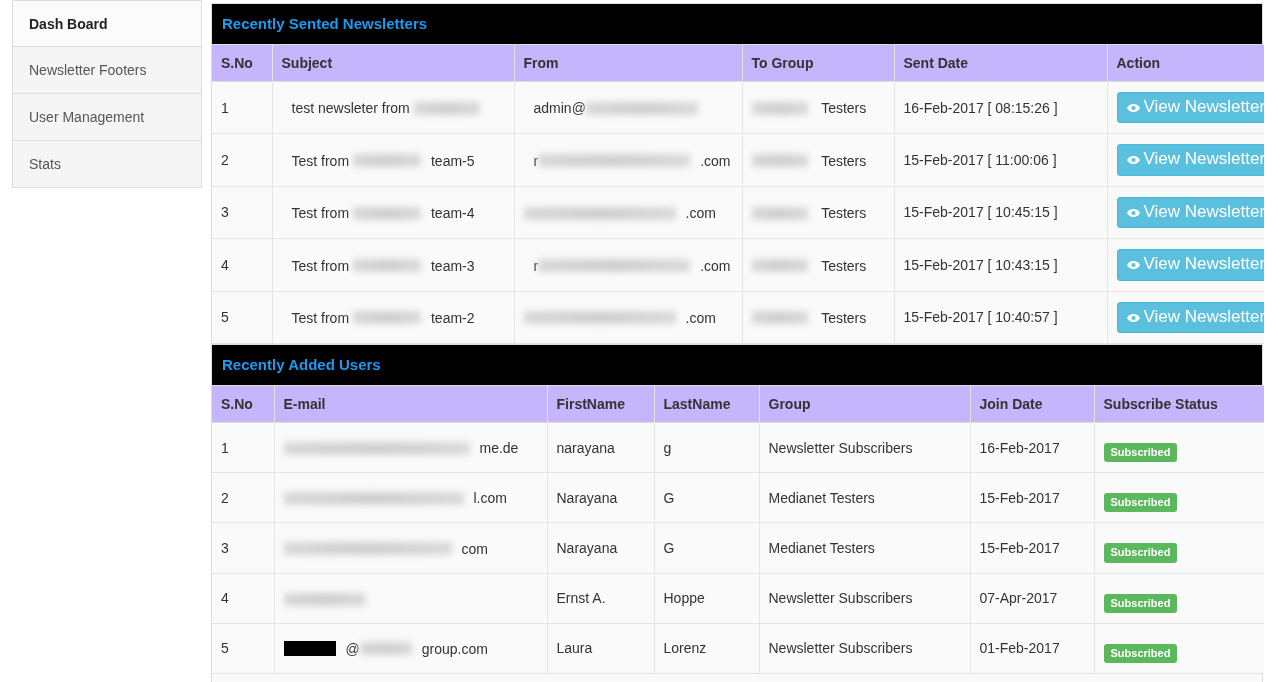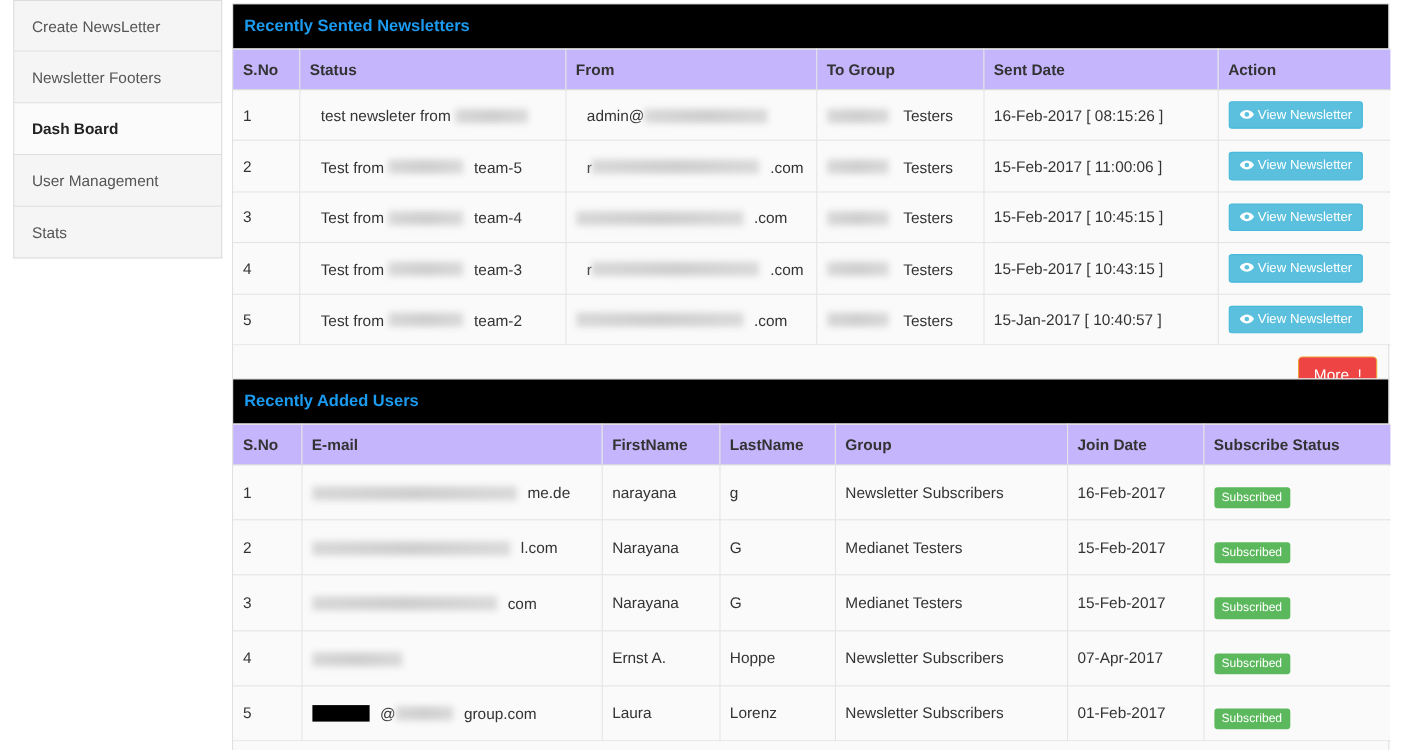--- a/index.html
+++ b/index.html
@@ -125,38 +125,38 @@
     cursor: pointer;
     font-family: "Liberation Sans", sans-serif;
   }
 
   .btn-view {
     display: inline-block;
     background: #5bc0de;
     border: 1px solid #46b8da;
     border-radius: 3px;
     color: #ffffff;
-    font-size: 12px;
+    font-size: 17px;
     padding: 4px 9px;
     cursor: pointer;
     white-space: nowrap;
     line-height: 1.2;
   }
   .btn-view .eye {
     display: inline-block;
     vertical-align: -1px;
     margin-right: 4px;
   }
 
   .badge-sub {
     display: inline-block;
     background: #5cb85c;
     color: #ffffff;
     font-size: 11px;
-    font-weight: normal;
+    font-weight: bold;
     border-radius: 3px;
     padding: 3px 7px;
     line-height: 1.2;
     margin-top: 10px;
   }
 
   
   .redact {
     display: inline-block;
     vertical-align: middle;
@@ -189,42 +189,41 @@
   .c2-group { width: 211px; }
   .c2-join { width: 124px; }
   .c2-status { width: 170px; }
 </style>
 </head>
 <body>
 
 <div class="page">
 
   <div class="sidebar" id="sidebar">
-      <div class="side-item"><span>Create NewsLetter</span></div>
+      <div class="side-item active"><span>Dash Board</span></div>
       <div class="side-item"><span>Newsletter Footers</span></div>
-      <div class="side-item active"><span>Dash Board</span></div>
       <div class="side-item"><span>User Management</span></div>
       <div class="side-item"><span>Stats</span></div>
     </div>
 
   <div class="panel" id="panel-newsletters">
     <div class="panel-heading">Recently Sented Newsletters</div>
     <table class="data">
       <colgroup>
         <col class="c1-sno">
           <col class="c1-subject">
           <col class="c1-from">
         <col class="c1-group">
           <col class="c1-date">
           <col class="c1-action">
       </colgroup>
       <thead>
         <tr>
           <th>S.No</th>
-          <th>Status</th>
+          <th>Subject</th>
           <th>From</th>
           <th>To Group</th>
           <th>Sent Date</th>
           <th>Action</th>
         </tr>
       </thead>
       <tbody id="newsletters-body">
           <tr>
             <td>1</td>
             <td><span class="cell-text">test newsleter from </span><span class="redact" style="width: 66px;"></span></td>
@@ -267,21 +266,21 @@
             <td><span class="btn-view"><span class="eye"><svg width="13" height="10" viewBox="0 0 16 10">
                     <path fill="#ffffff" d="M8 0C4 0 1.2 2.6 0 5c1.2 2.4 4 5 8 5s6.8-2.6 8-5C14.8 2.6 12 0 8 0z"></path>
                     <circle cx="8" cy="5" r="2.6" fill="#5bc0de"></circle>
                   </svg></span><span>View Newsletter</span></span></td>
           </tr>
           <tr>
             <td>5</td>
             <td><span class="cell-text">Test from </span><span class="redact" style="width: 68px;"></span><span class="cell-text">team-2</span></td>
             <td><span class="redact" style="width: 152px;"></span><span class="cell-text">.com</span></td>
             <td><span class="redact" style="width: 56px;"></span><span class="cell-text"> Testers</span></td>
-            <td>15-Jan-2017 [ 10:40:57 ]</td>
+            <td>15-Feb-2017 [ 10:40:57 ]</td>
             <td><span class="btn-view"><span class="eye"><svg width="13" height="10" viewBox="0 0 16 10">
                     <path fill="#ffffff" d="M8 0C4 0 1.2 2.6 0 5c1.2 2.4 4 5 8 5s6.8-2.6 8-5C14.8 2.6 12 0 8 0z"></path>
                     <circle cx="8" cy="5" r="2.6" fill="#5bc0de"></circle>
                   </svg></span><span>View Newsletter</span></span></td>
           </tr>
         </tbody>
     </table>
     <div class="panel-footer">
       <button class="btn-more">More..!</button>
     </div>

